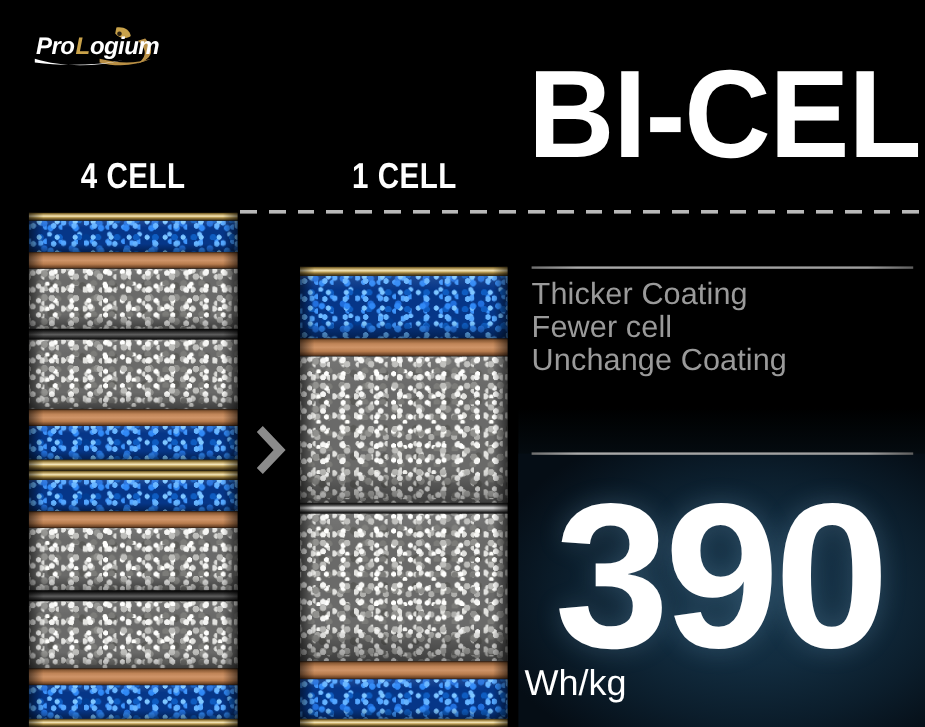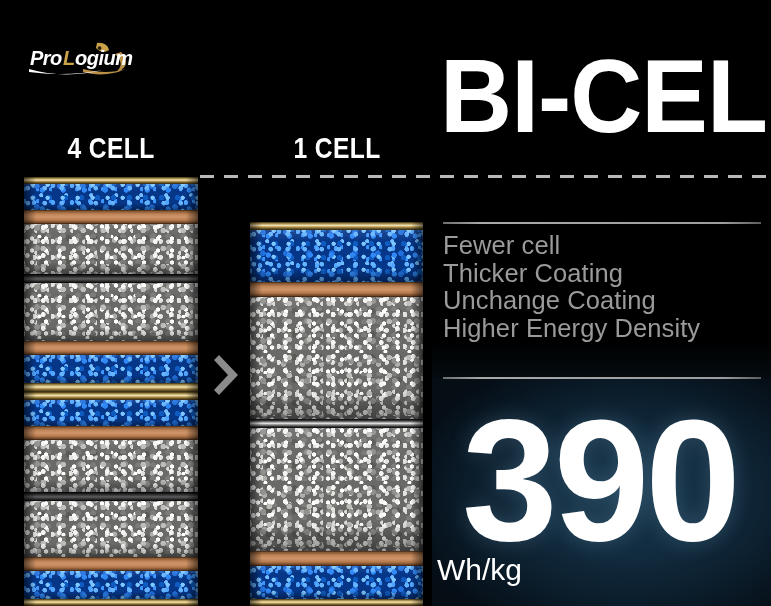--- a/index.html
+++ b/index.html
@@ -14,21 +14,21 @@
     position:absolute; left:432px; top:378px; width:339px; height:228px;
     background:
       radial-gradient(ellipse 230px 150px at 58% 52%, #17364b 0%, #122c3f 38%, #0b1d2b 70%, #050d15 100%);
   }
   .glow-blue-soft{
     position:absolute; left:432px; top:340px; width:339px; height:70px;
     background:linear-gradient(to bottom, rgba(6,18,27,0) 0%, rgba(10,26,38,.75) 100%);
   }
 
   
-  #logo{position:absolute;left:25px;top:22px;width:140px;height:36px;margin-top:20px;}
+  #logo{position:absolute;left:25px;top:22px;width:140px;height:36px;}
   #logo svg{display:block;}
 
   
   #headline{
     position:absolute; left:440px; top:44px; width:325px; height:108px;
     color:#fff;
     font-family:"Liberation Sans Narrow","Liberation Sans", sans-serif;
     font-weight:700;
     font-size:104px;
     line-height:104px;
@@ -241,22 +241,21 @@
   <div id="arrow-chevron">
     <svg width="32" height="46" viewBox="0 0 32 46" aria-hidden="true">
       <path d="M7 3 L26 23 L7 43 L2 38 L16 23 L2 8 Z" fill="#8b8b8b"></path>
     </svg>
   </div>
 
   <div class="hrule" id="rule-top"></div>
   <div class="hrule" id="rule-bottom"></div>
 
   <div id="benefits">
+      <div>Thicker Coating</div>
       <div>Fewer cell</div>
-      <div>Thicker Coating</div>
       <div>Unchange Coating</div>
-      <div>Higher Energy Density</div>
     </div>
 
   <div id="metric-value">390</div>
   <div id="metric-unit">Wh/kg</div>
 
 </div>
 
 </body></html>

